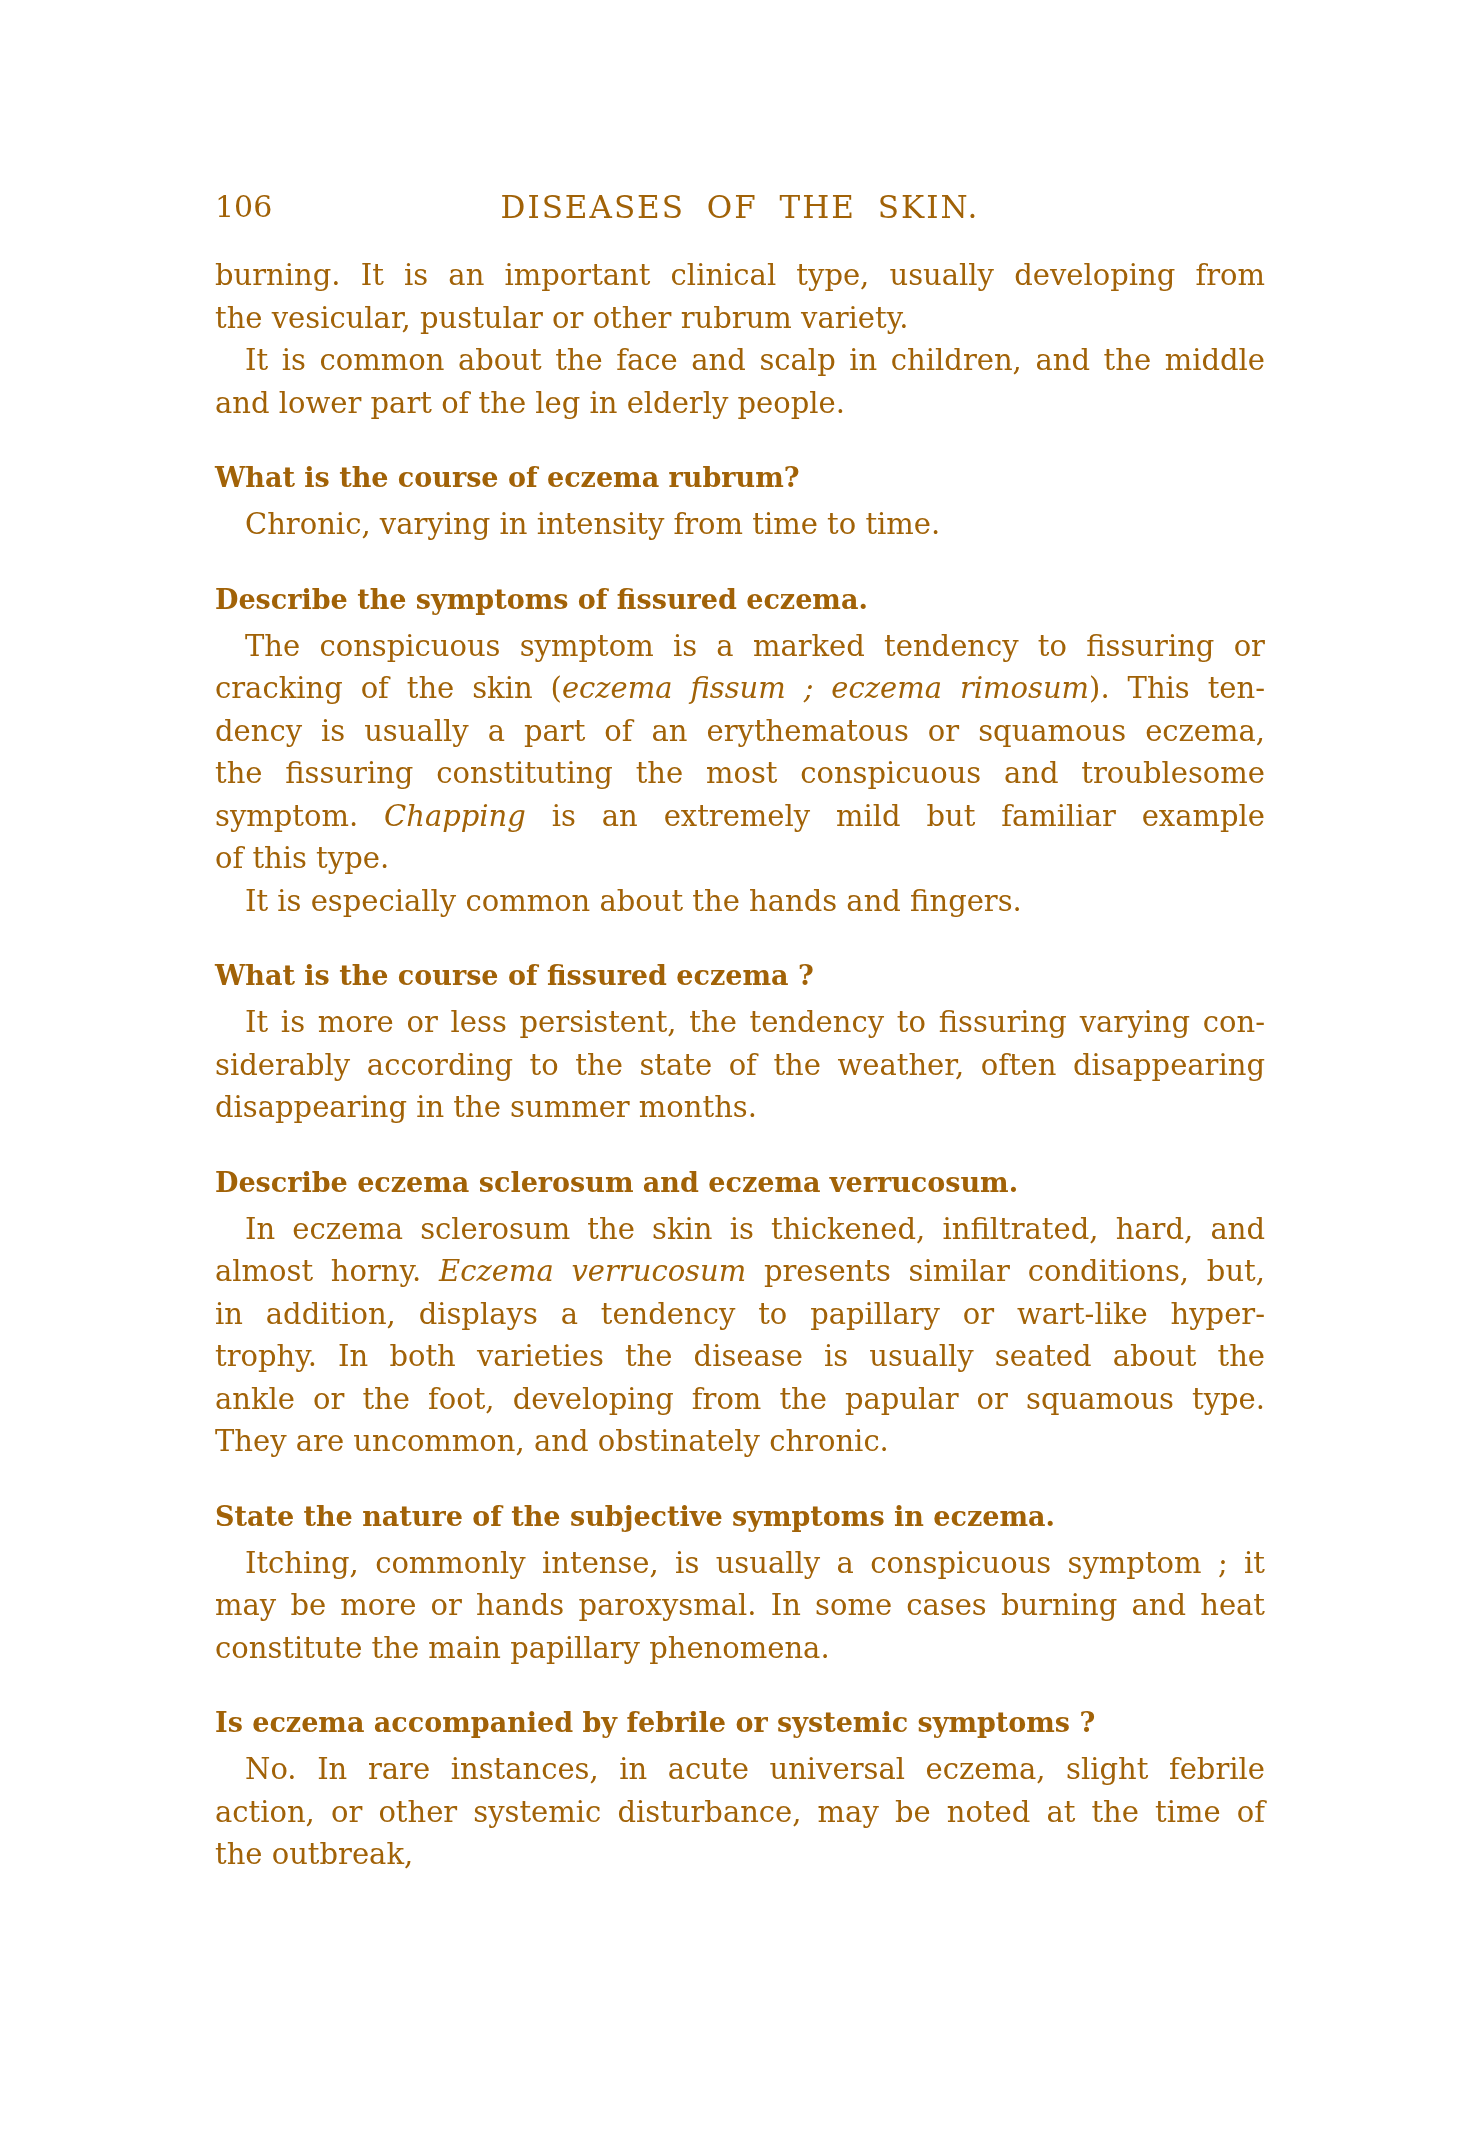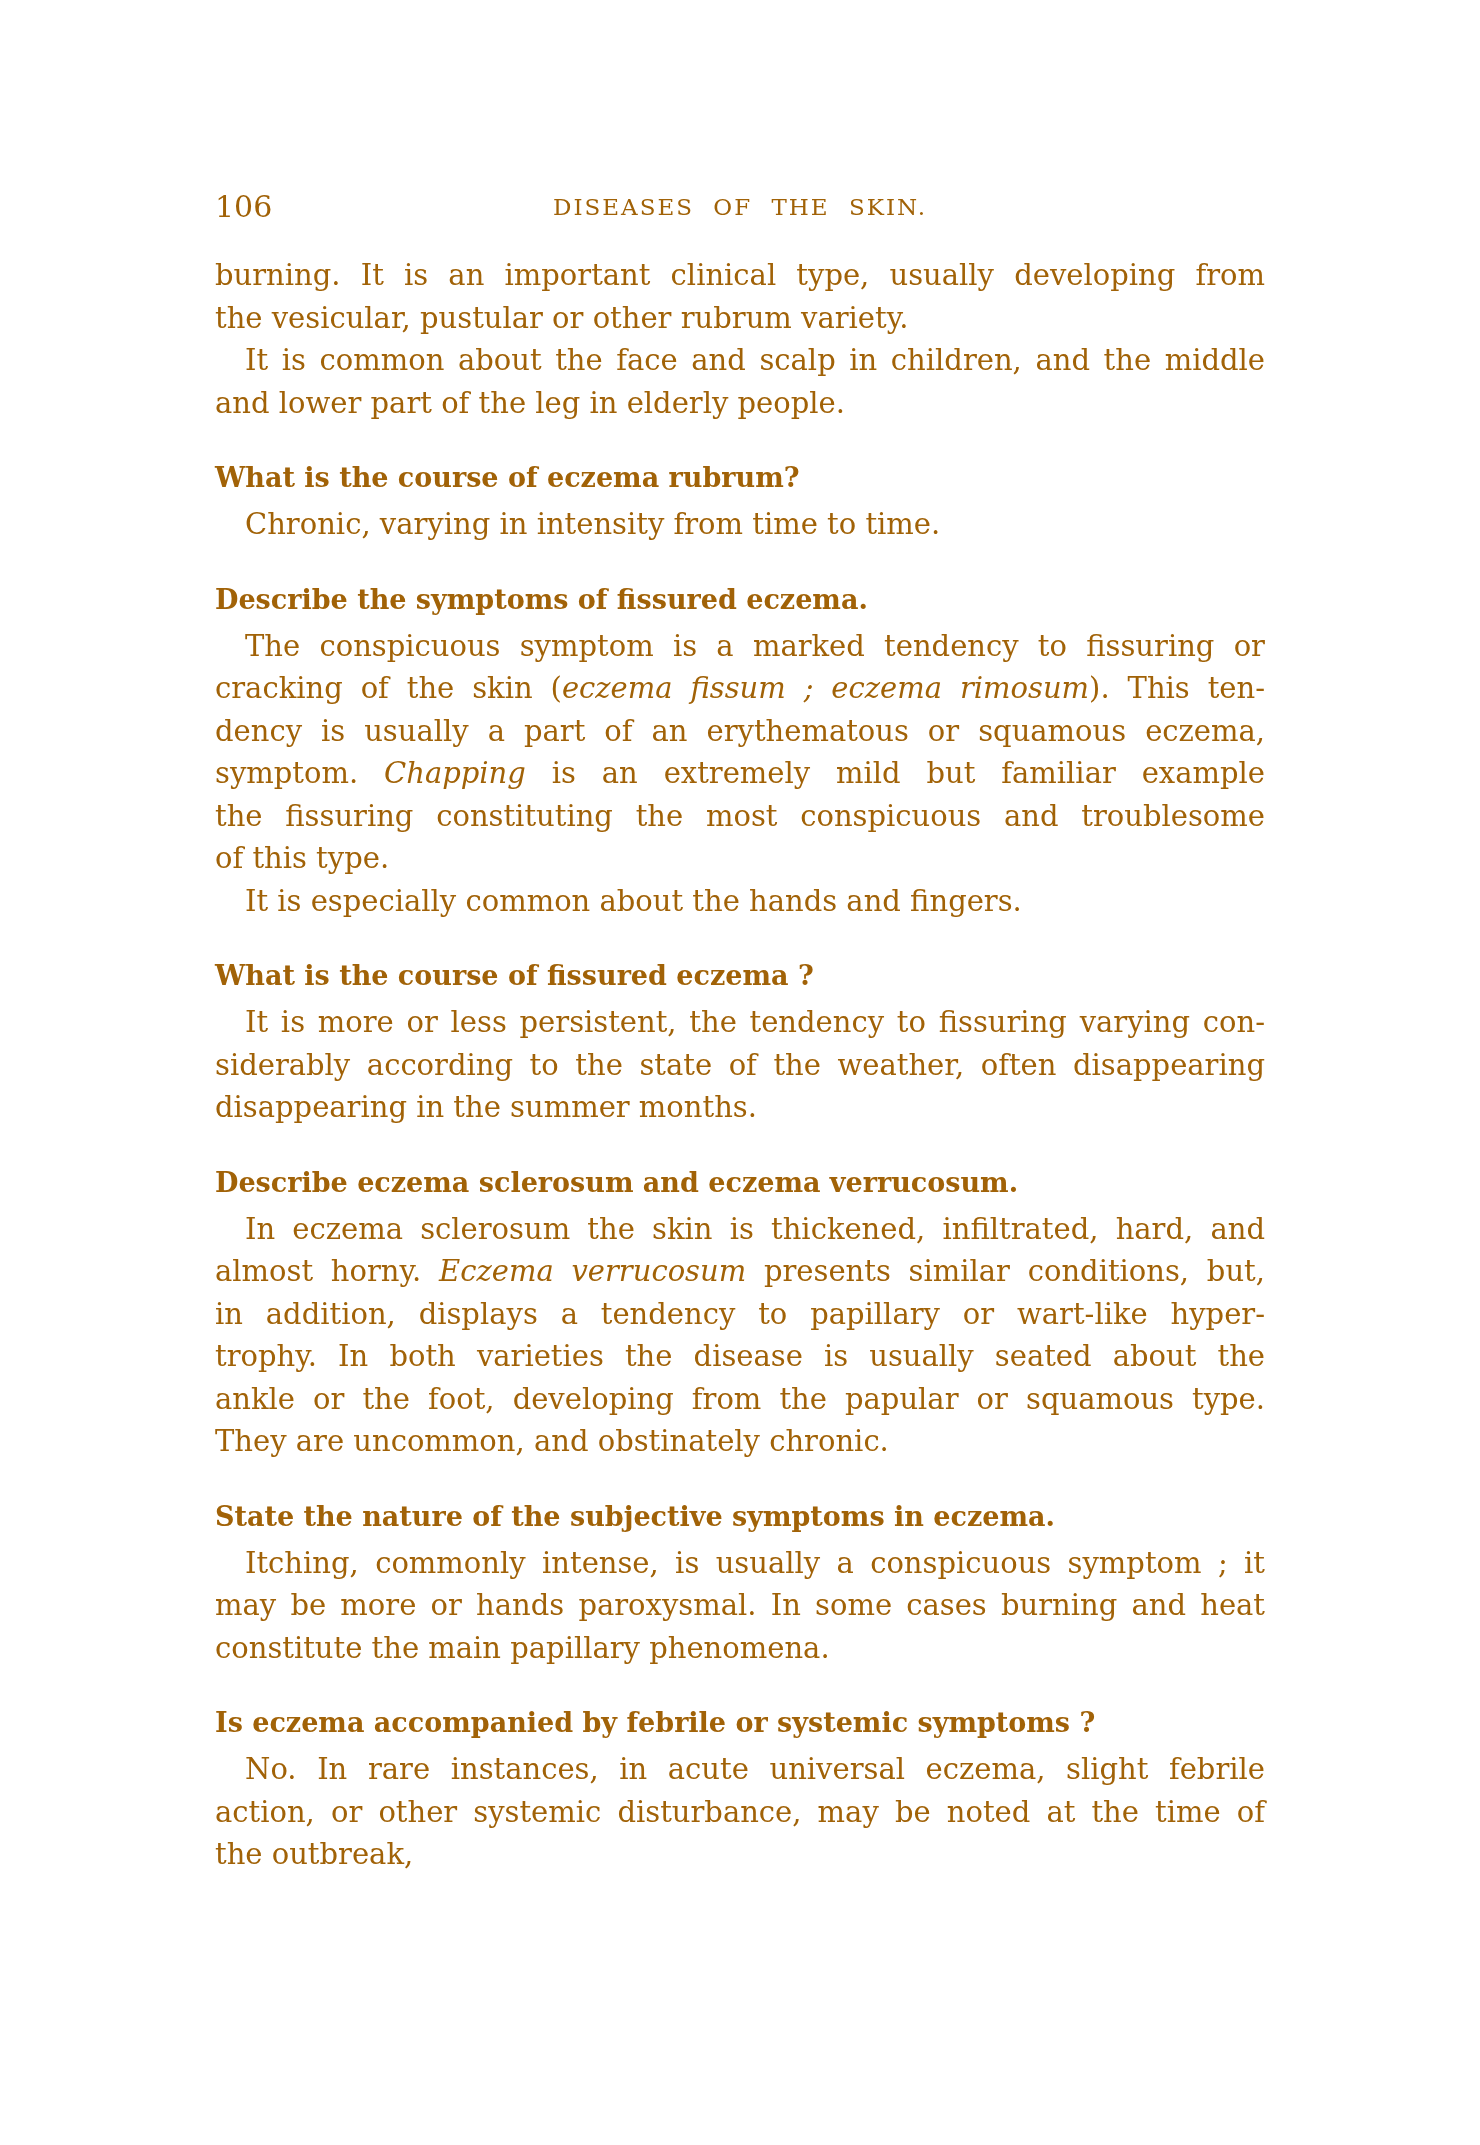--- a/index.html
+++ b/index.html
@@ -26,21 +26,21 @@
   .page-number{
     position:absolute;
     left:0;top:0;
     font-size:30px;
     line-height:42px;
   }
   .running-title{
     position:absolute;
     left:0;right:0;top:0;
     text-align:center;
-    font-size:23px;
+    font-size:31px;
     line-height:42px;
     letter-spacing:2px;
     word-spacing:10px;
   }
   .qhead{
     font-weight:bold;
     font-size:27px;
     line-height:44px;
     margin:32px 0 3px 0;
   }
@@ -84,22 +84,22 @@
     <div class="para">
       <div class="line ind">Chronic, varying in intensity from time to time.</div>
     </div>
 
     <div class="qhead">Describe the symptoms of fissured eczema.</div>
 
     <div class="para">
       <div class="line j ind">The conspicuous symptom is a marked tendency to fissuring or</div>
       <div class="line j">cracking of the skin (<i>eczema fissum ; eczema rimosum</i>). This ten-</div>
       <div class="line j">dency is usually a part of an erythematous or squamous eczema,</div>
+      <div class="line j">the fissuring constituting the most conspicuous and troublesome</div>
       <div class="line j">symptom. <i>Chapping</i> is an extremely mild but familiar example</div>
-      <div class="line j">the fissuring constituting the most conspicuous and troublesome</div>
       <div class="line">of this type.</div>
     </div>
 
     <div class="para">
       <div class="line ind">It is especially common about the hands and fingers.</div>
     </div>
 
     <div class="qhead">What is the course of fissured eczema ?</div>
 
     <div class="para">

